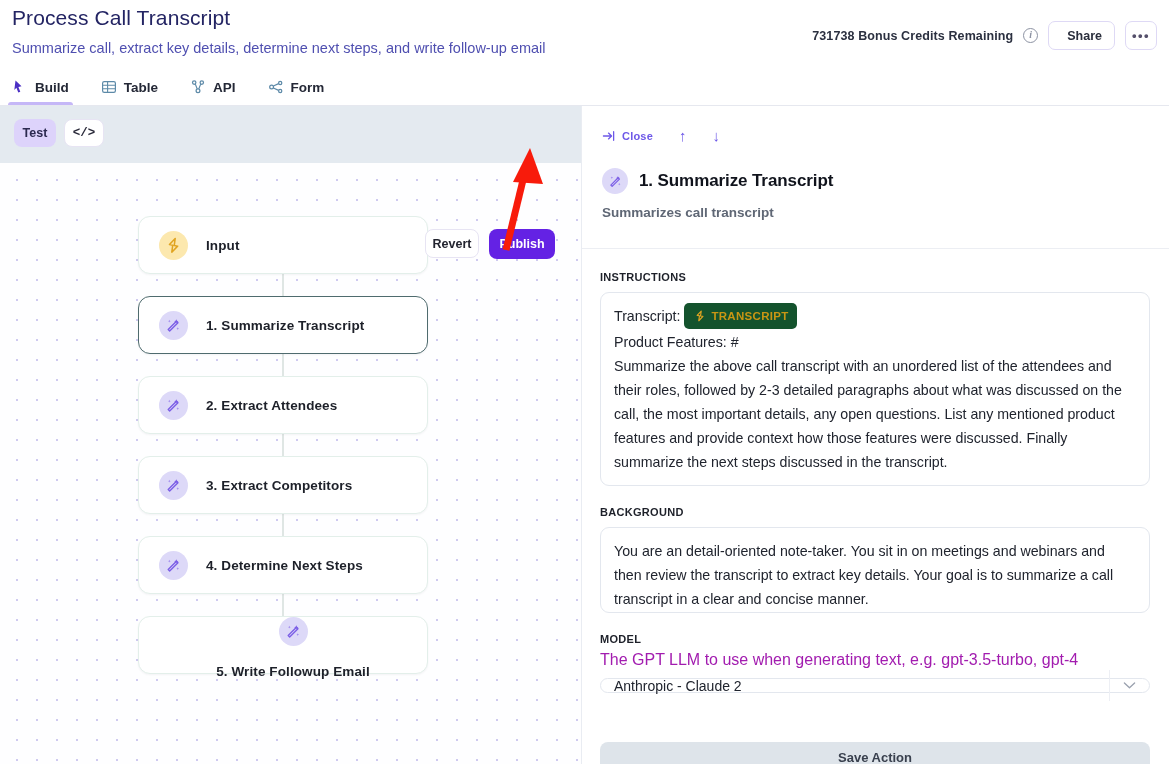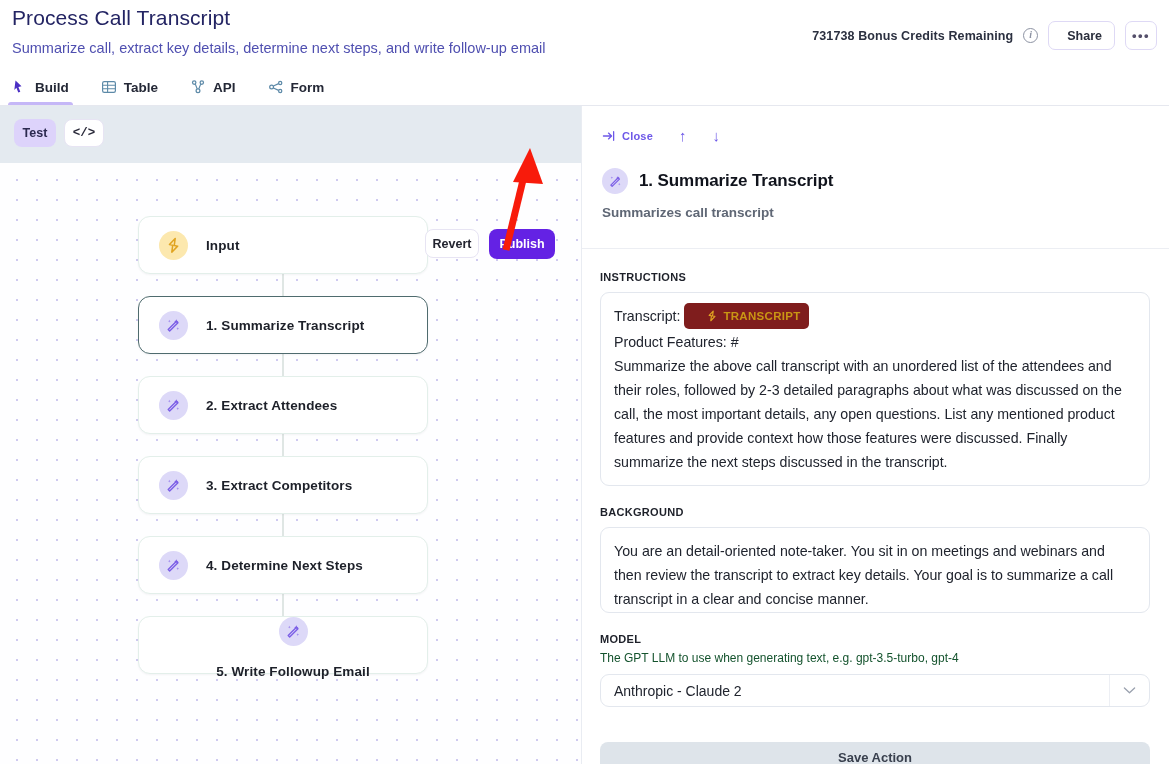--- a/index.html
+++ b/index.html
@@ -130,34 +130,34 @@
   .rp-actions { position: absolute; left: 20px; top: 22px; display: flex; gap: 26px; }
   .rp-close { display:flex; align-items:center; gap: 6px; font-size: 11px; font-weight: 700; color: #6d58e8; cursor: pointer; letter-spacing:.2px;}
   .rp-arrow { font-size: 15px; color: #6d58e8; cursor: pointer; line-height: 1; }
   .rp-title-row { position: absolute; left: 20px; top: 62px; display: flex; align-items: center; gap: 11px; }
   .rp-title { font-size: 17px; font-weight: 700; color: #10131c; letter-spacing: -.1px;}
   .rp-sub { position: absolute; left: 20px; top: 99px; font-size: 13.5px; color: #5f6775; font-weight: bold; }
   .rp-rule { position: absolute; left: 0; top: 142px; width: 588px; height: 1px; background: #eceef3; }
 
   .rp-body { position: absolute; left: 0; top: 143px; width: 588px; height: 515px; padding: 22px 20px 0 18px; }
   .field-label { font-size: 11px; font-weight: 700; letter-spacing: .3px; color: #1d2029; margin-bottom: 9px; }
-  .field-help { font-size: 12px; color: #14532d; margin: -3px 0 9px 0; }
+  .field-help { font-size: 16px; color: #a21caf; margin: -3px 0 9px 0; }
   .field-box {
     border: 1px solid #e3e7ee; border-radius: 9px; background: #fff;
     padding: 11px 13px; font-size: 14.2px; line-height: 24px; color: #20242e;
   }
   .mb22 { margin-bottom: 20px; }
   .chip {
     display: inline-flex; align-items: center; gap: 5px; vertical-align: middle;
-    background: #7f1d1d; color: #c99614; border-radius: 5px;
-    padding: 1px 8px 1px 22px; font-size: 11.5px; font-weight: 700; letter-spacing: .3px;
+    background: #14532d; color: #c99614; border-radius: 5px;
+    padding: 1px 8px 1px 10px; font-size: 11.5px; font-weight: 700; letter-spacing: .3px;
     position: relative; top: -1px;
   }
   .select-box {
-    border: 1px solid #e3e7ee; border-radius: 9px; background: #fff; height: 33px;
+    border: 1px solid #e3e7ee; border-radius: 9px; background: #fff; height: 15px;
     display: flex; align-items: center; padding: 0 0 0 13px; font-size: 14px; color: #20242e;
     justify-content: space-between; cursor: pointer;
   }
   .select-caret { width: 40px; height: 31px; border-left: 1px solid #edeff4; display:flex; align-items:center; justify-content:center; color:#9aa1ae;}
   .save-action {
     position: absolute; left: 18px; right: 20px; bottom: -8px; height: 30px;
     background: #dee4ea; border-radius: 8px; border: none;
     font-size: 13px; font-weight: 700; color: #39404e; cursor: pointer;
   }
 </style>

